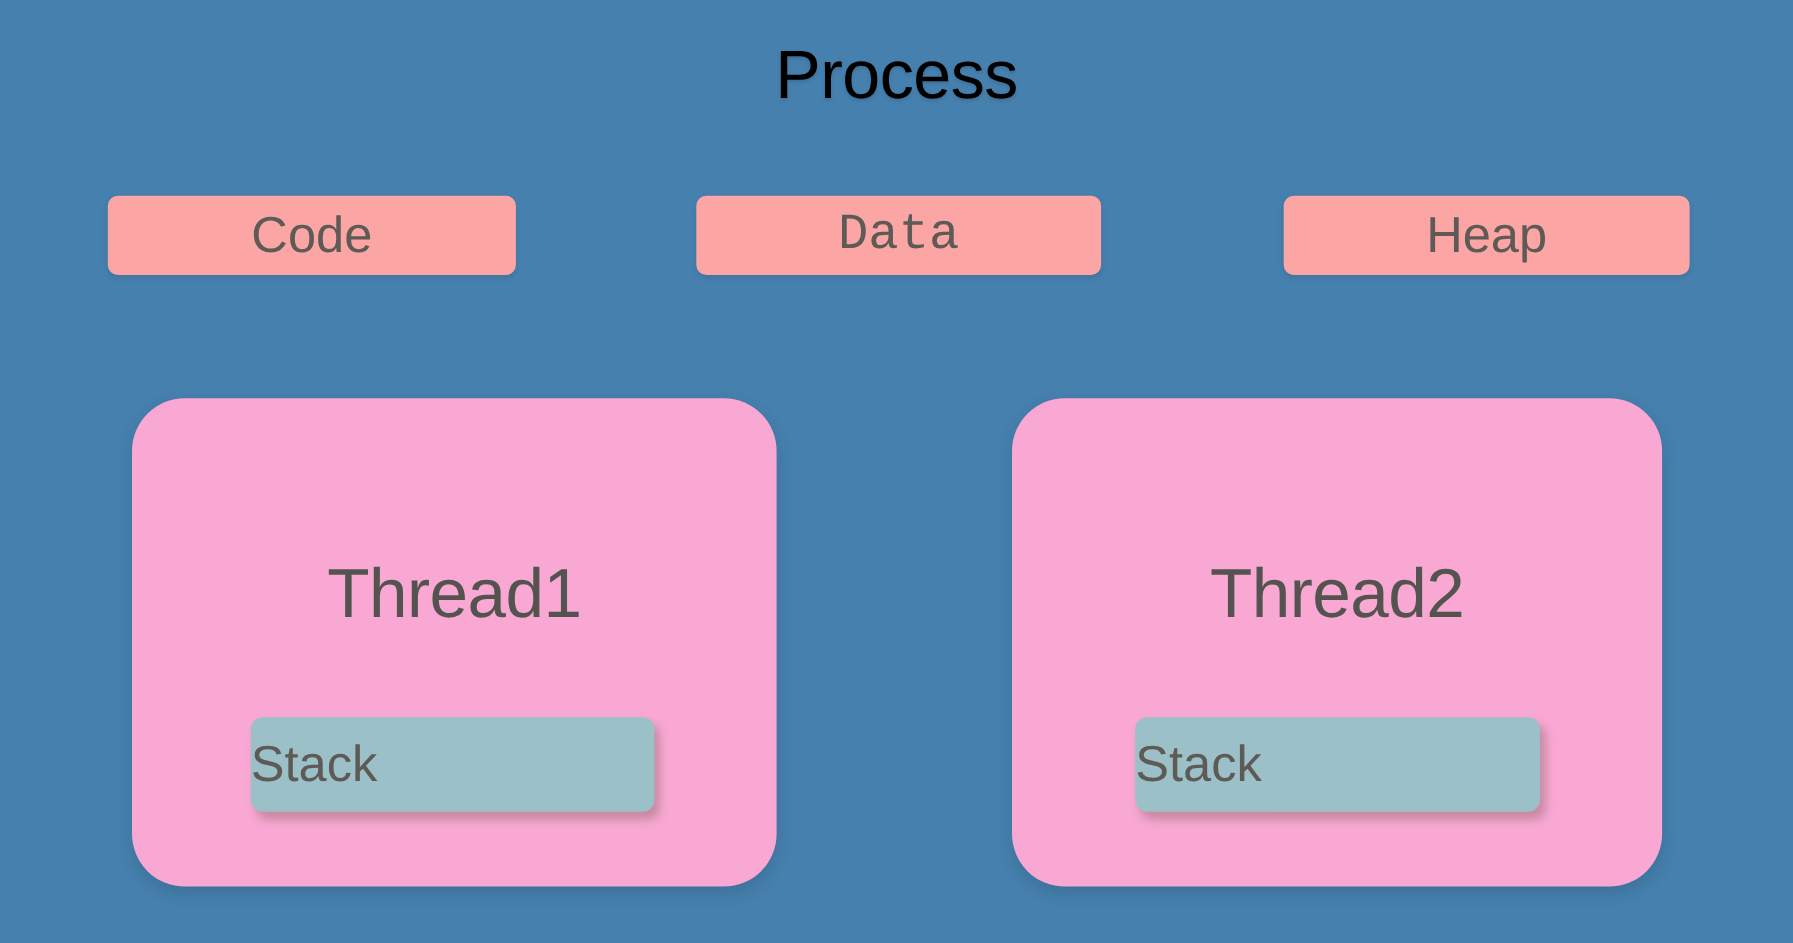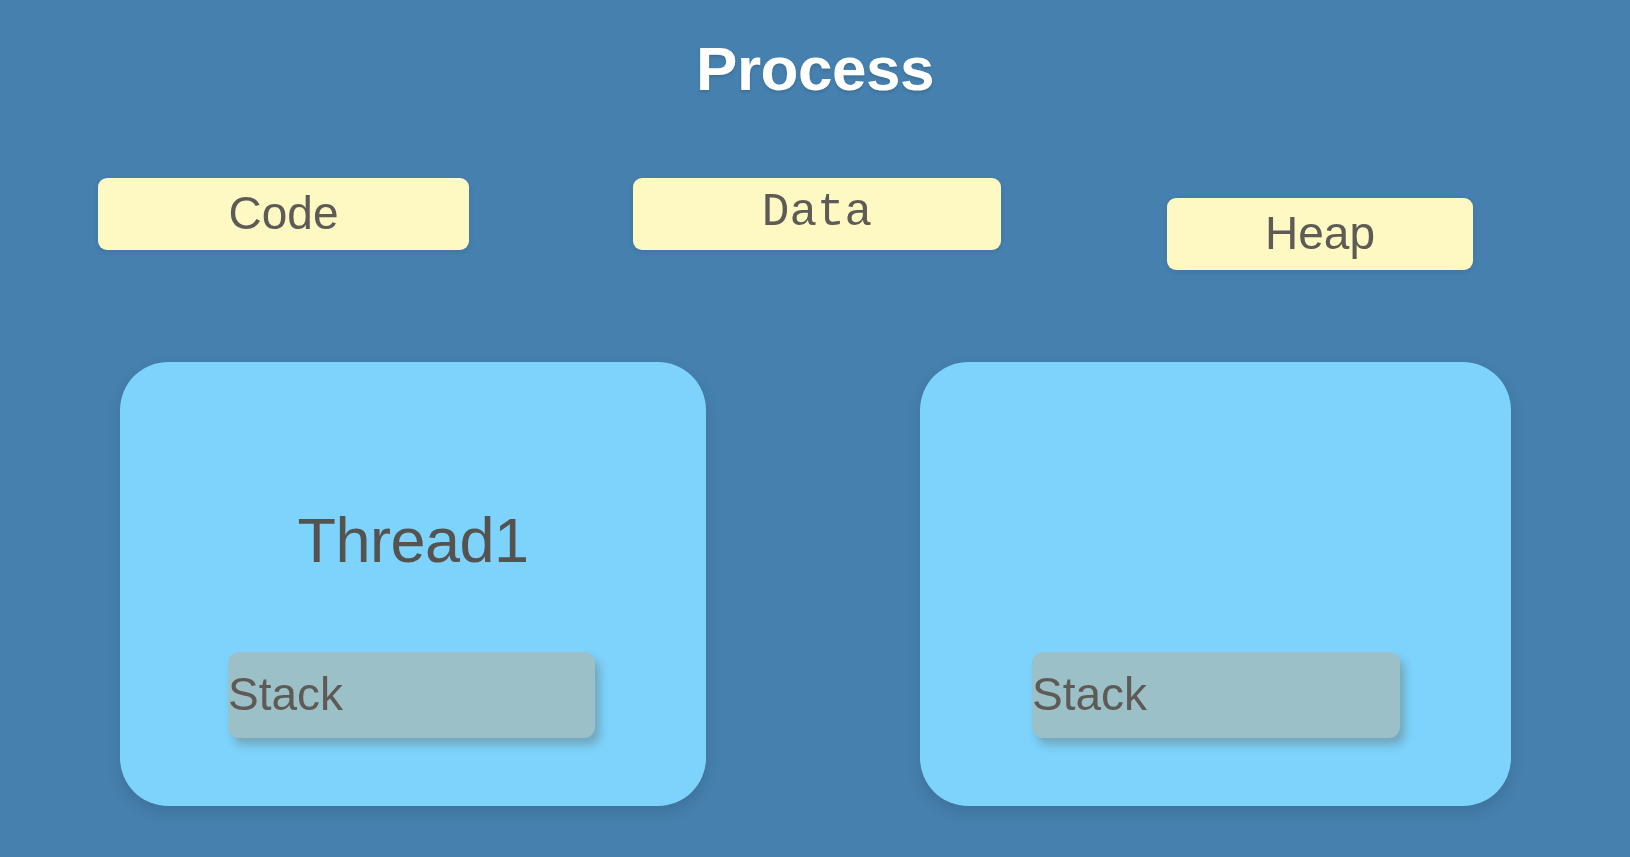--- a/index.html
+++ b/index.html
@@ -22,54 +22,54 @@
     background: #4680ae;
   }
 
   
   .process-title {
     position: absolute;
     left: 0;
     top: 38px;
     width: 1630px;
     text-align: center;
-    color: #ffffff;
+    color: #000000;
     font-size: 62px;
-    font-weight: bold;
+    font-weight: normal;
     letter-spacing: -0.5px;
     line-height: 1;
     text-shadow: 0 2px 3px rgba(40,60,80,0.25);
   }
 
   
   .segment-box {
     position: absolute;
-    background: #fef9c3;
+    background: #fca5a5;
     border-radius: 9px;
     display: flex;
     align-items: center;
     justify-content: center;
     box-shadow: 0 2px 5px rgba(35,60,85,0.16);
   }
 
   .segment-label {
     color: #5e5a56;
     font-size: 46px;
     line-height: 1;
     padding-bottom: 3px;
   }
 
   #segment-code { left: 98px;  top: 178px; width: 371px; height: 72px; }
   #segment-data { left: 633px; top: 178px; width: 368px; height: 72px; font-family: Liberation Mono, monospace; }
-  #segment-heap { left: 1167px; top: 198px; width: 306px; height: 72px; }
+  #segment-heap { left: 1167px; top: 178px; width: 369px; height: 72px; }
 
   
   .thread-card {
     position: absolute;
-    background: #7dd3fc;
+    background: #f9a8d4;
     border-radius: 48px;
     box-shadow: 0 6px 14px rgba(30,55,80,0.20);
   }
 
   #thread-card-1 { left: 120px; top: 362px; width: 586px; height: 444px; }
   #thread-card-2 { left: 920px; top: 362px; width: 591px; height: 444px; }
 
   .thread-title {
     position: absolute;
     left: 0;
@@ -125,18 +125,19 @@
   </div>
 
   <div class="thread-card" id="thread-card-1">
     <div class="thread-title">Thread1</div>
     <div class="stack-box" id="stack-box-1">
       <span class="stack-label">Stack</span>
     </div>
   </div>
 
   <div class="thread-card" id="thread-card-2">
+    <div class="thread-title">Thread2</div>
     <div class="stack-box" id="stack-box-2">
       <span class="stack-label">Stack</span>
     </div>
   </div>
 
 </div>
 
 </body></html>

